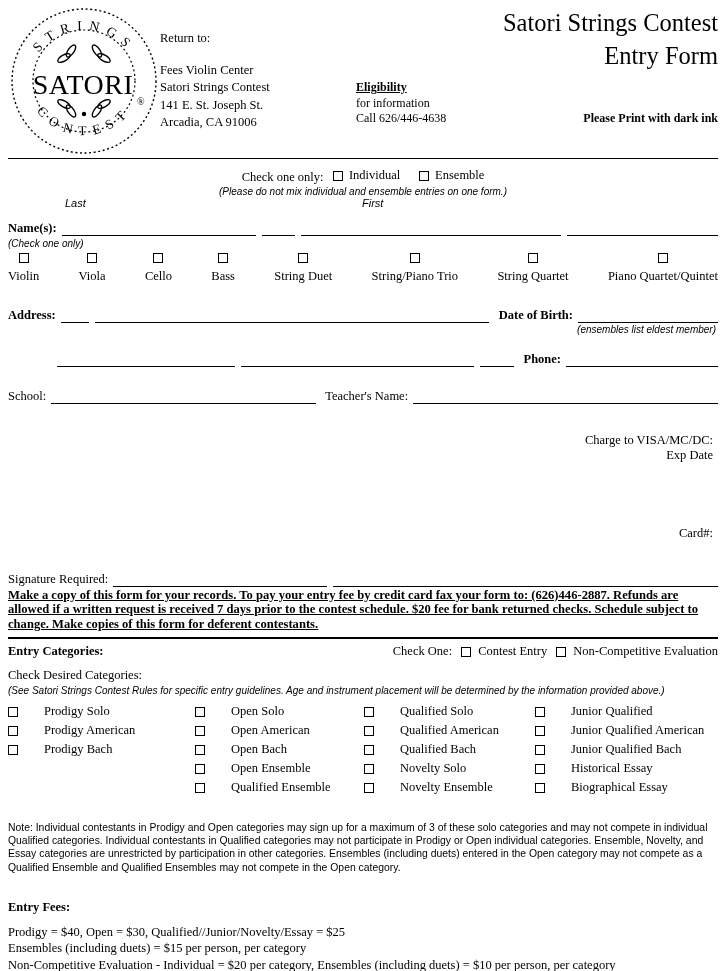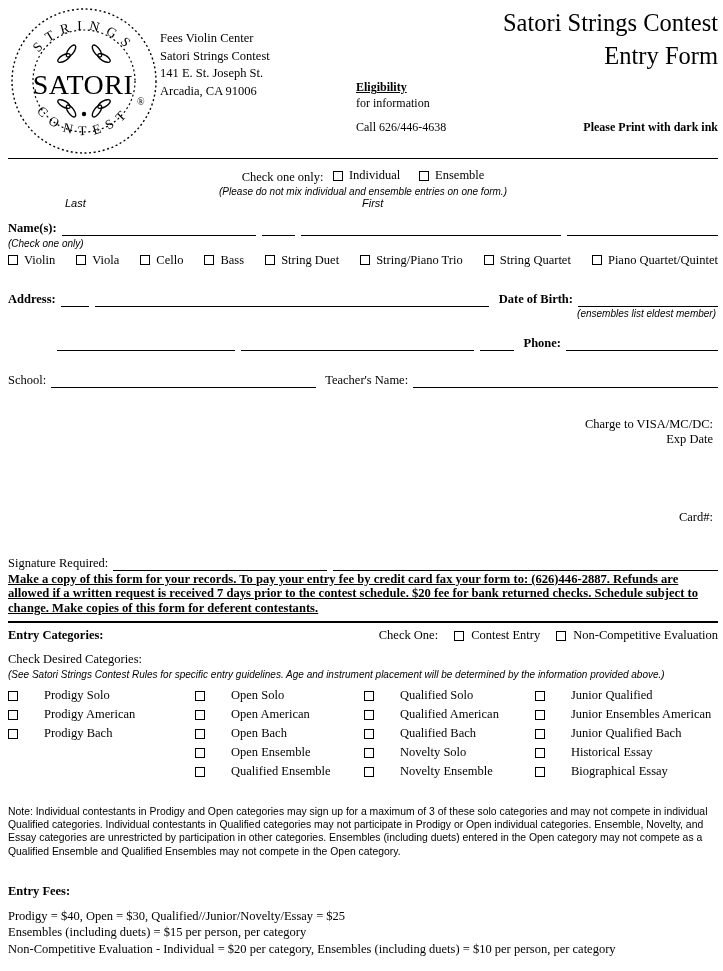--- a/index.html
+++ b/index.html
@@ -16,39 +16,39 @@
   .rule.thick{border-top-width:2.6px;}
   
   .header{display:flex;height:158px;}
   .logo-wrap{flex:none;width:152px;padding-top:4px;}
   .return-block{flex:none;width:178px;padding-top:30px;line-height:1.4;}
   .return-block .ret{margin-bottom:14px;}
   .right-col{flex:1;padding-top:6px;}
   .title{font-size:24.5px;line-height:1.35;text-align:right;white-space:nowrap;}
   .elig{margin-left:18px;margin-top:8px;font-size:12px;line-height:1.3;text-align:left;}
   .elig-head{font-weight:bold;text-decoration:underline;}
-  .call-row{display:flex;justify-content:space-between;margin-top:9px;}
+  .call-row{display:flex;justify-content:space-between;margin-top:0;}
   
   .cb{display:inline-block;width:8px;height:8px;border:1.6px solid #000;flex:none;background:#fff;}
   .cb-inline{display:inline-flex;align-items:center;gap:6px;text-align:right;}
   
   .frow{display:flex;align-items:flex-end;}
   .lbl{flex:none;white-space:nowrap;padding-right:5px;}
   .blank{border-bottom:1.2px solid #000;height:14px;}
   .g{width:6px;flex:none;}
   .lastfirst{position:relative;height:15px;font-size:11px;}
   .lastfirst span{position:absolute;top:0;}
   .instr-row{display:flex;justify-content:space-between;margin-top:4px;}
-  .instr-row .item{display:flex;align-items:center;gap:6px;white-space:nowrap;}
+  .instr-row .item{display:flex;align-items:center;gap:6px;white-space:nowrap;flex-direction:column;}
   .dob-note{text-align:right;margin-top:1px;padding-right:2px;}
   .bold-para{margin-top:1px;font-weight:bold;line-height:1.18;font-size:12.6px;text-decoration:underline;}
   .ul{text-decoration:underline;}
   
   .cat-header{display:flex;align-items:center;margin-top:5px;}
-  .cat-check-one{margin-left:auto;display:flex;align-items:center;gap:16px;white-space:nowrap;}
+  .cat-check-one{margin-left:auto;display:flex;align-items:center;gap:9px;white-space:nowrap;}
   .cat-check-one .item{display:flex;align-items:center;gap:7px;}
   .desired{margin-top:9px;}
   .guidelines{margin-top:2px;font-size:10px;}
   .grid{display:flex;margin-top:8px;}
   .gcol{display:flex;flex-direction:column;gap:4px;}
   .gcol .item{display:flex;align-items:center;gap:26px;white-space:nowrap;}
   .gcol.c1{width:187px;}.gcol.c2{width:169px;}.gcol.c3{width:171px;}.gcol.c4{flex:1;}
   .note-para{margin-top:26px;font-family:"Liberation Sans",sans-serif;font-size:10.4px;line-height:1.27;}
   .fees-head{margin-top:26px;font-weight:bold;}
   .fees-lines{margin-top:9px;line-height:1.32;}
@@ -88,20 +88,21 @@
           <ellipse cx="63" cy="107" rx="7" ry="3" transform="rotate(55 63 107)"></ellipse>
           <ellipse cx="89" cy="107" rx="7" ry="3" transform="rotate(-55 89 107)"></ellipse>
           <ellipse cx="96" cy="100" rx="7" ry="3" transform="rotate(-30 96 100)"></ellipse>
           <circle cx="76" cy="110" r="2.2" fill="#000" stroke="none"></circle>
         </g>
         <text x="129" y="101" font-size="10">®</text>
       </svg>
     </div>
 
     <div class="return-block">
+      <div class="ret">Return to:</div>
       <div>Fees Violin Center</div>
       <div>Satori Strings Contest</div>
       <div>141 E. St. Joseph St.</div>
       <div>Arcadia, CA  91006</div>
     </div>
 
     <div class="right-col">
       <div class="title">
         <div>Satori Strings Contest</div>
         <div>Entry Form</div>
@@ -313,21 +314,21 @@
           <span>Novelty Ensemble</span>
         </span>
     </div>
     <div class="gcol c4">
       <span class="item">
           <span class="cb"></span>
           <span>Junior Qualified</span>
         </span>
       <span class="item">
           <span class="cb"></span>
-          <span>Junior Ensembles American</span>
+          <span>Junior Qualified American</span>
         </span>
       <span class="item">
           <span class="cb"></span>
           <span>Junior Qualified Bach</span>
         </span>
       <span class="item">
           <span class="cb"></span>
           <span>Historical Essay</span>
         </span>
       <span class="item">

